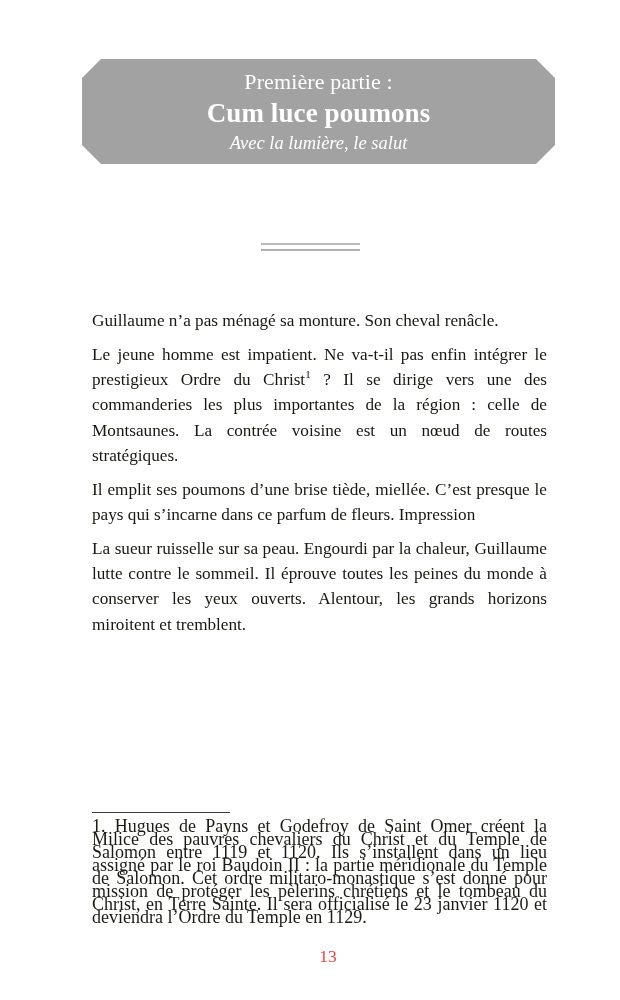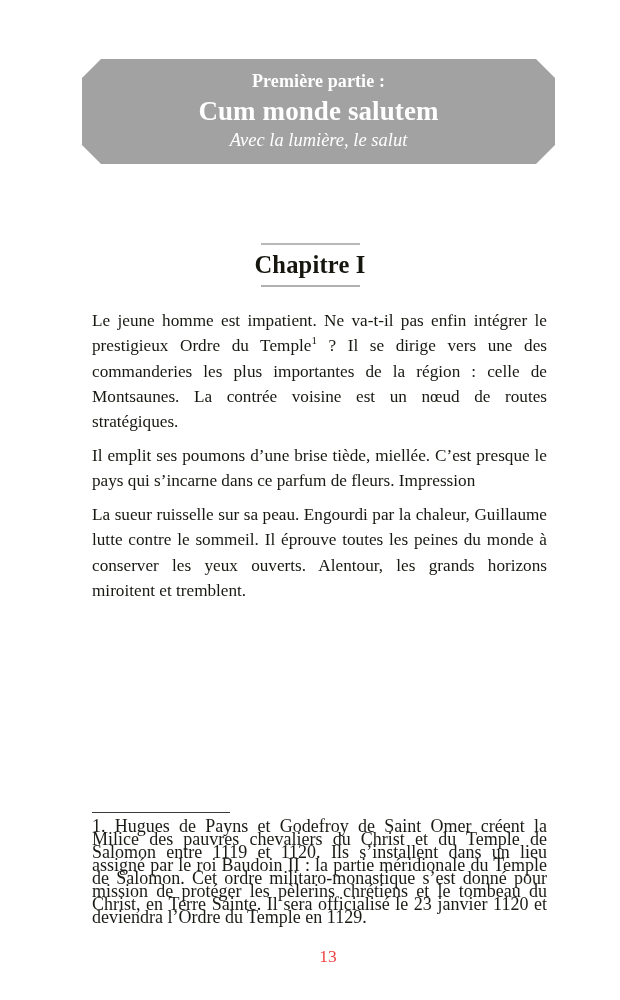--- a/index.html
+++ b/index.html
@@ -28,24 +28,24 @@
     -webkit-clip-path: polygon(19px 0, calc(100% - 19px) 0, 100% 19px, 100% calc(100% - 19px), calc(100% - 19px) 100%, 19px 100%, 0 calc(100% - 19px), 0 19px);
     clip-path: polygon(19px 0, calc(100% - 19px) 0, 100% 19px, 100% calc(100% - 19px), calc(100% - 19px) 100%, 19px 100%, 0 calc(100% - 19px), 0 19px);
     display: flex;
     flex-direction: column;
     align-items: center;
     justify-content: center;
     text-align: center;
     color: #ffffff;
   }
   .banner-eyebrow {
-    font-size: 18px;
+    font-size: 22px;
     line-height: 1.15;
     letter-spacing: 0.1px;
-    font-weight: 700;
+    font-weight: 400;
     margin-bottom: 2px;
   }
   .banner-title {
     font-size: 27px;
     line-height: 1.2;
     font-weight: 700;
     letter-spacing: 0.1px;
     margin: 1px 0 3px 0;
   }
   .banner-subtitle {
@@ -137,32 +137,32 @@
     font-size: 17.5px;
     color: #ef4444;
     padding-left: 18px;
   }
 </style>
 </head>
 <body>
 
 <div class="banner">
   <div class="banner-eyebrow">Première partie :</div>
-  <div class="banner-title">Cum monde salutem</div>
+  <div class="banner-title">Cum luce poumons</div>
   <div class="banner-subtitle">Avec la lumière, le salut</div>
 </div>
 
 <div class="chapter-head">
   <div class="chapter-rule"></div>
-  <h1 class="chapter-title">Chapitre I</h1>
   <div class="chapter-rule bottom"></div>
 </div>
 
 <div class="body-block">
-  <p class="para"><span>Le jeune homme est impatient. Ne va-t-il pas enfin intégrer le prestigieux Ordre du Temple</span><span class="fn-ref">1</span><span> ? Il se dirige vers une des commanderies les plus importantes de la région : celle de Montsaunes. La contrée voisine est un nœud de routes stratégiques.</span></p>
+  <p class="para">Guillaume n’a pas ménagé sa monture. Son cheval renâcle.</p>
+  <p class="para"><span>Le jeune homme est impatient. Ne va-t-il pas enfin intégrer le prestigieux Ordre du Christ</span><span class="fn-ref">1</span><span> ? Il se dirige vers une des commanderies les plus importantes de la région : celle de Montsaunes. La contrée voisine est un nœud de routes stratégiques.</span></p>
   <p class="para">Il emplit ses poumons d’une brise tiède, miellée. C’est presque le pays qui s’incarne dans ce parfum de fleurs. Impression</p>
   <p class="para">La sueur ruisselle sur sa peau. Engourdi par la chaleur, Guillaume lutte contre le sommeil. Il éprouve toutes les peines du monde à conserver les yeux ouverts. Alentour, les grands horizons miroitent et tremblent.</p>
 </div>
 
 <div class="footnote">
   <div class="footnote-rule"></div>
   <p class="footnote-text">1. Hugues de Payns et Godefroy de Saint Omer créent la Milice des pauvres chevaliers du Christ et du Temple de Salomon entre 1119 et 1120. Ils s’installent dans un lieu assigné par le roi Baudoin II : la partie méridionale du Temple de Salomon. Cet ordre militaro-monastique s’est donné pour mission de protéger les pèlerins chrétiens et le tombeau du Christ, en Terre Sainte. Il sera officialisé le 23 janvier 1120 et deviendra l’Ordre du Temple en 1129.</p>
 </div>
 
 <div class="folio">13</div>

